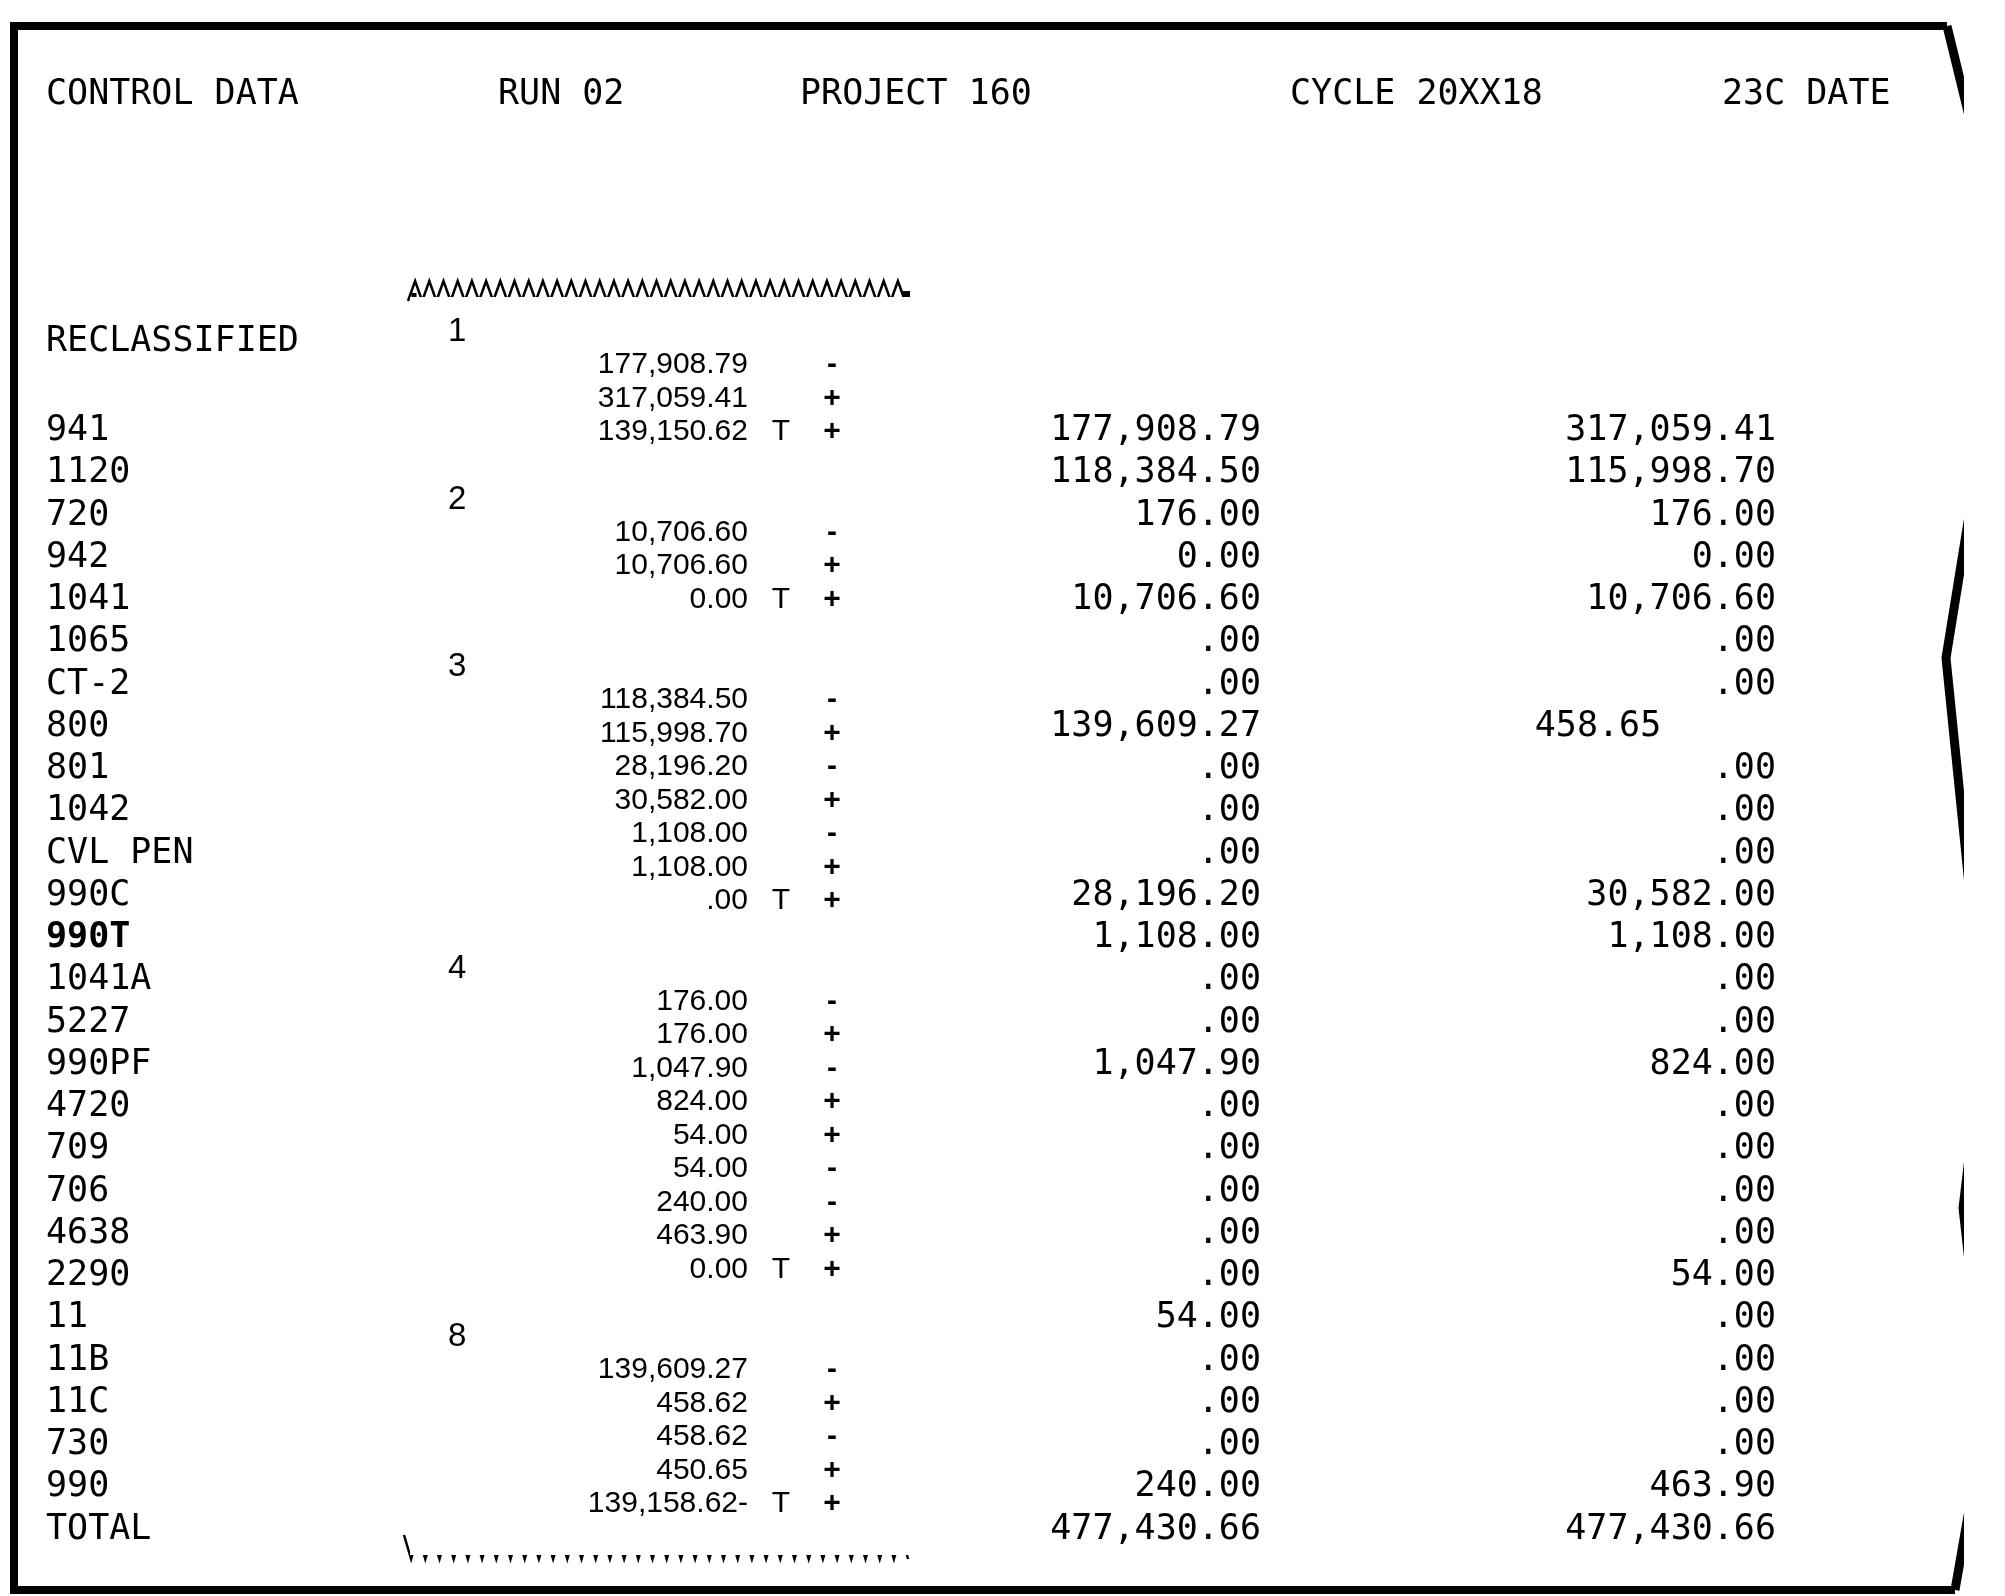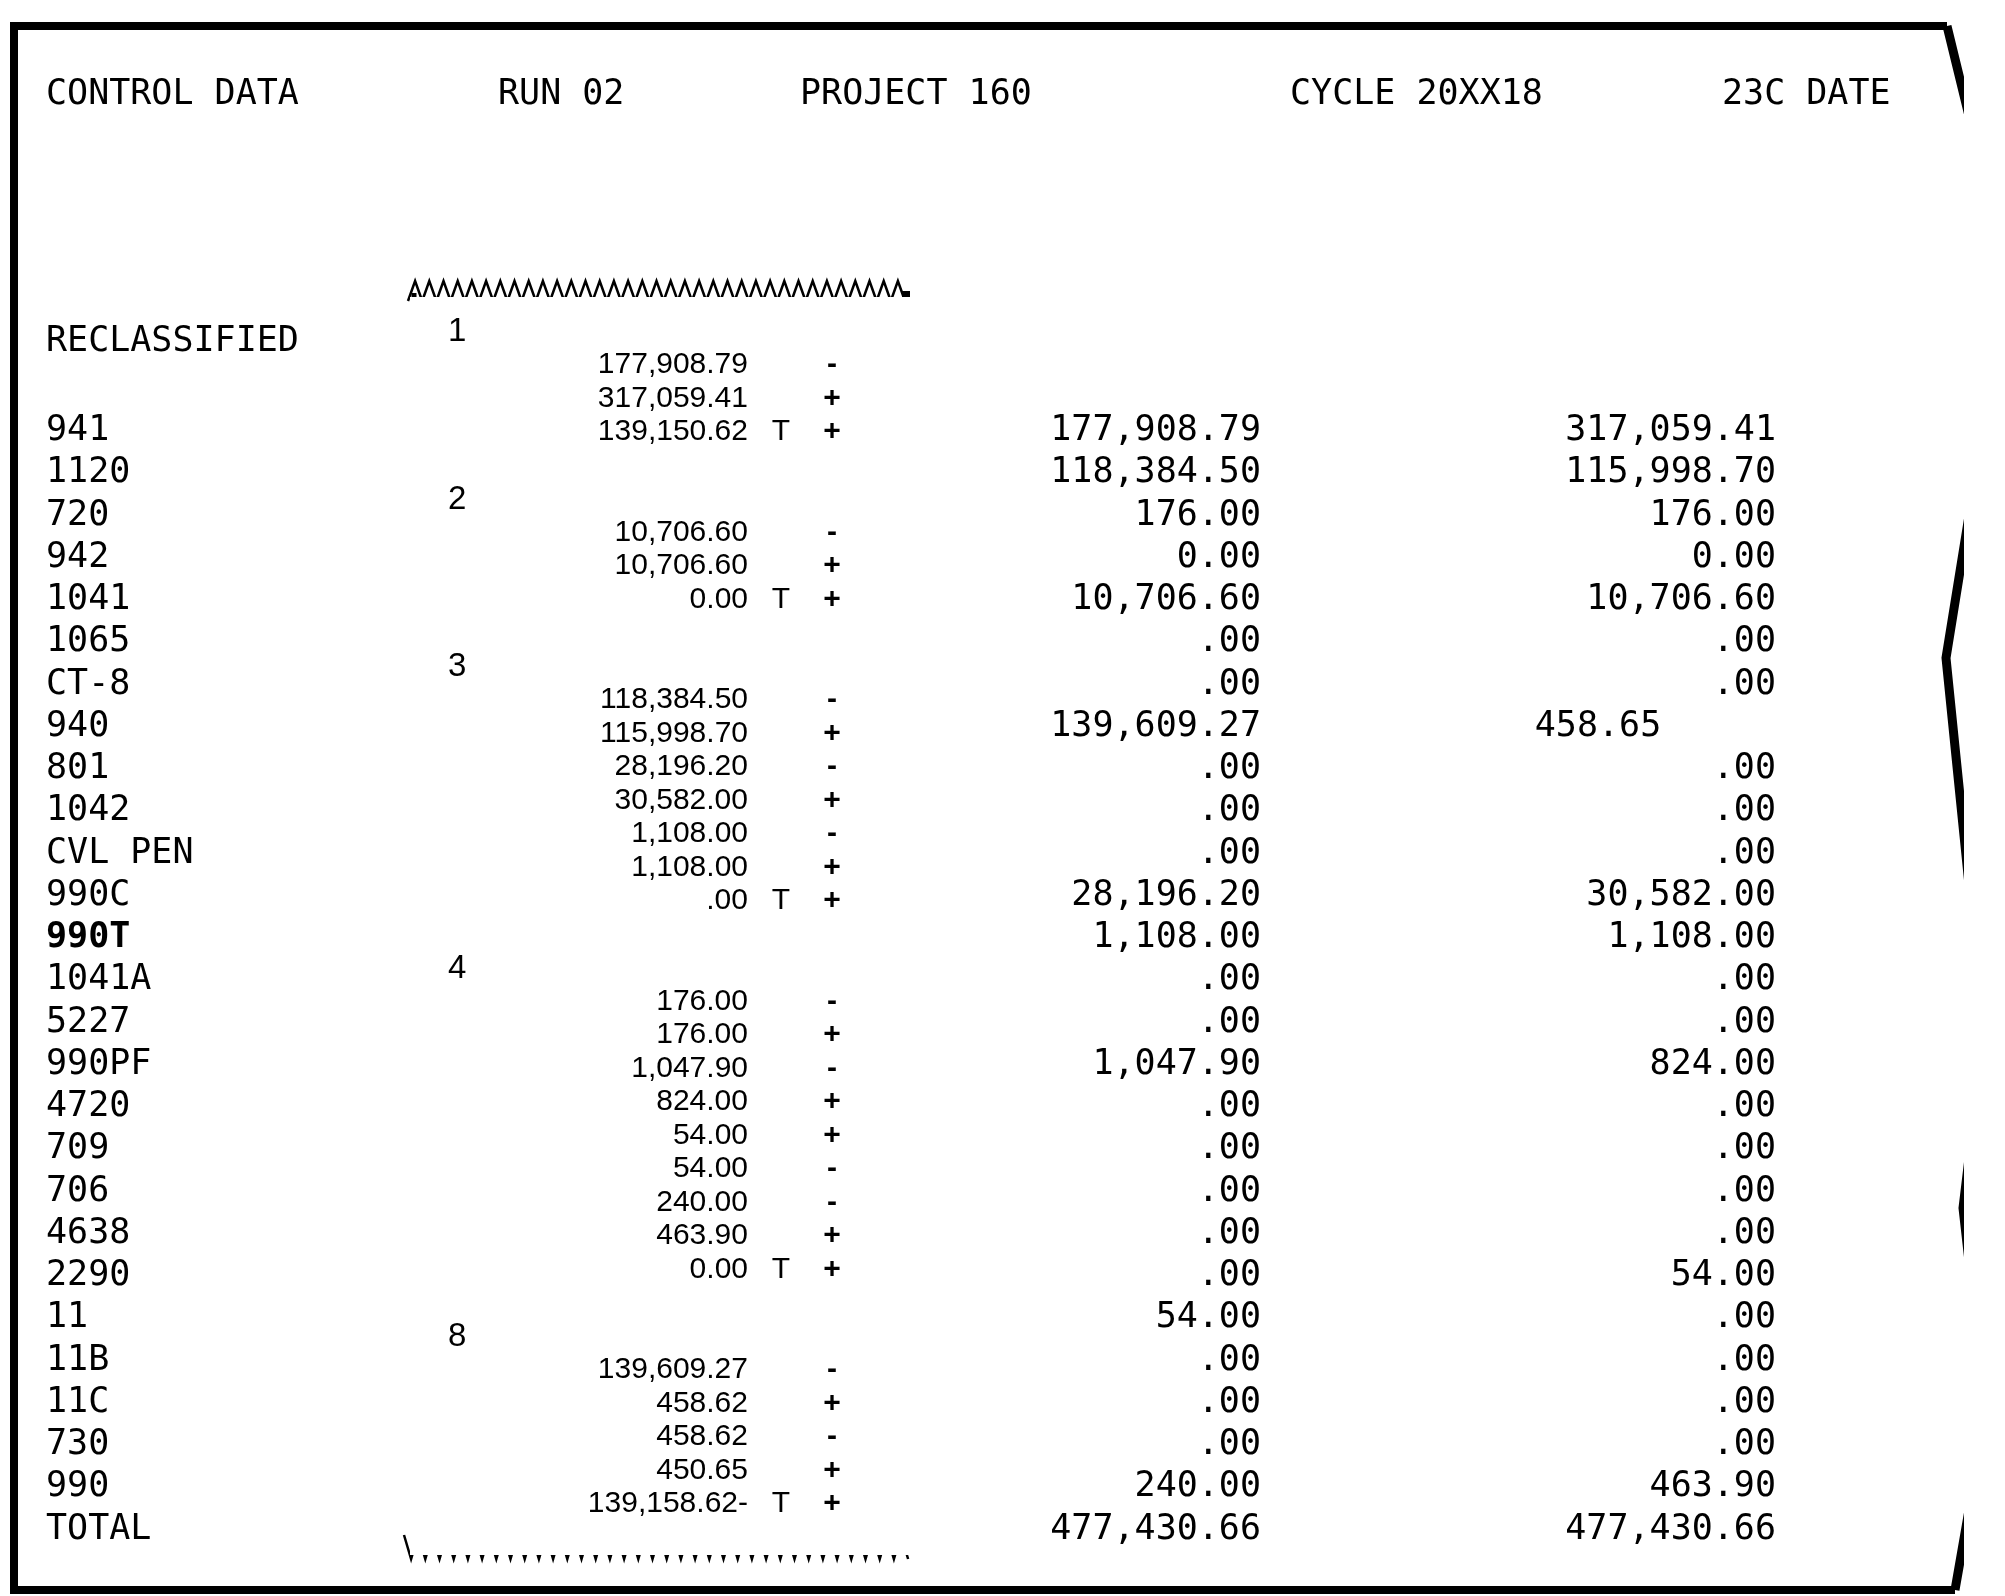--- a/index.html
+++ b/index.html
@@ -68,24 +68,24 @@
       <div class="row-col2" style="top: 479px;">176.00</div>
       <div class="row-label" style="top: 521px;">942</div>
       <div class="row-col1" style="top: 521px;">0.00</div>
       <div class="row-col2" style="top: 521px;">0.00</div>
       <div class="row-label" style="top: 563px;">1041</div>
       <div class="row-col1" style="top: 563px;">10,706.60</div>
       <div class="row-col2" style="top: 563px;">10,706.60</div>
       <div class="row-label" style="top: 605px;">1065</div>
       <div class="row-col1" style="top: 605px;">.00</div>
       <div class="row-col2" style="top: 605px;">.00</div>
-      <div class="row-label" style="top: 648px;">CT-8</div>
+      <div class="row-label" style="top: 648px;">CT-2</div>
       <div class="row-col1" style="top: 648px;">.00</div>
       <div class="row-col2" style="top: 648px;">.00</div>
-      <div class="row-label" style="top: 690px;">940</div>
+      <div class="row-label" style="top: 690px;">800</div>
       <div class="row-col1" style="top: 690px;">139,609.27</div>
       <div class="row-col2" style="top: 690px; text-align: center;">458.65</div>
       <div class="row-label" style="top: 732px;">801</div>
       <div class="row-col1" style="top: 732px;">.00</div>
       <div class="row-col2" style="top: 732px;">.00</div>
       <div class="row-label" style="top: 774px;">1042</div>
       <div class="row-col1" style="top: 774px;">.00</div>
       <div class="row-col2" style="top: 774px;">.00</div>
       <div class="row-label" style="top: 817px;">CVL PEN</div>
       <div class="row-col1" style="top: 817px;">.00</div>

